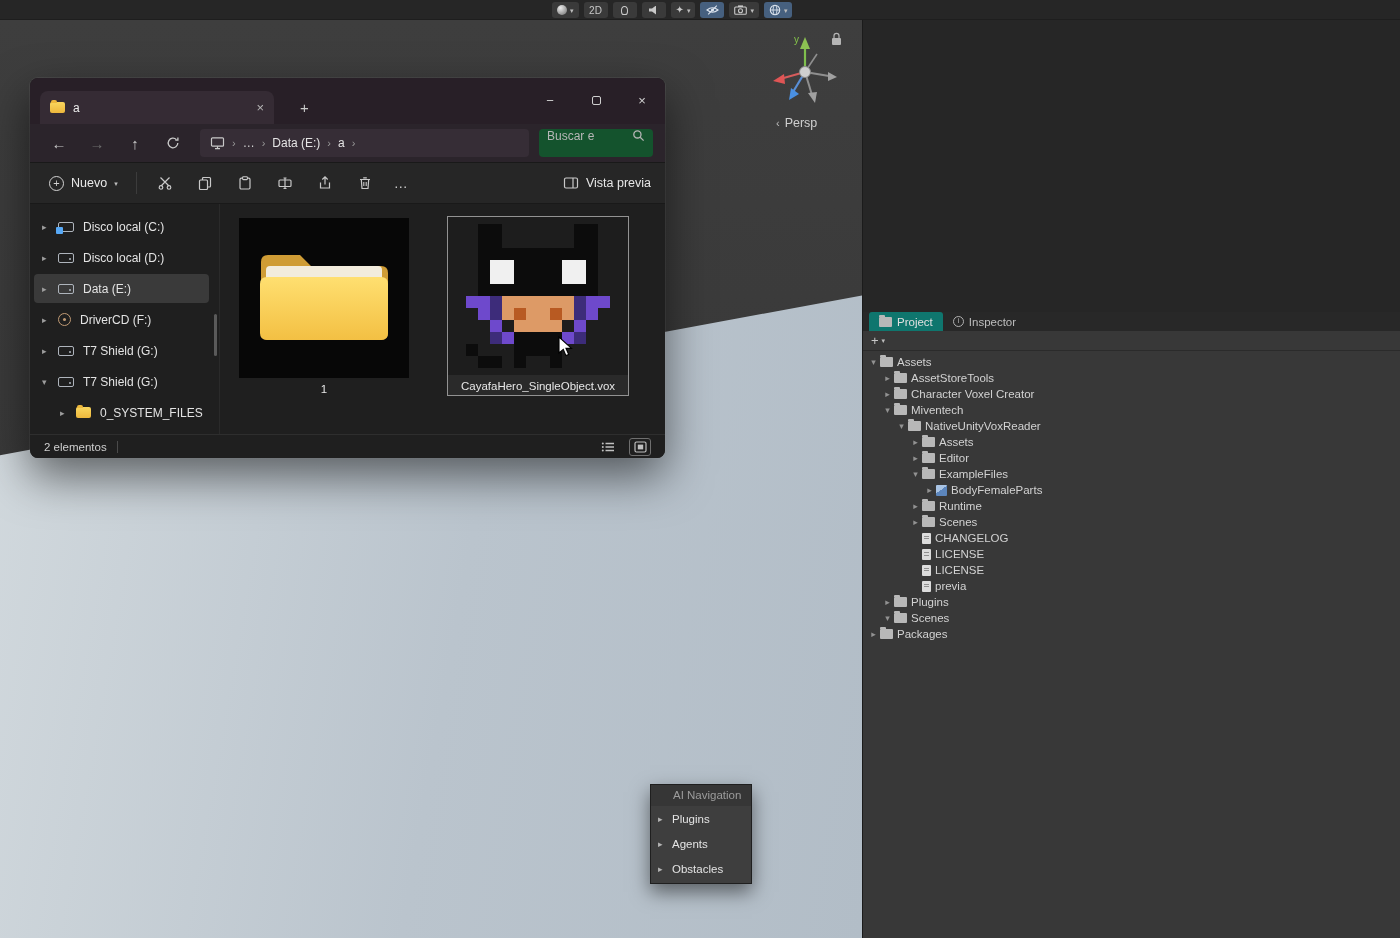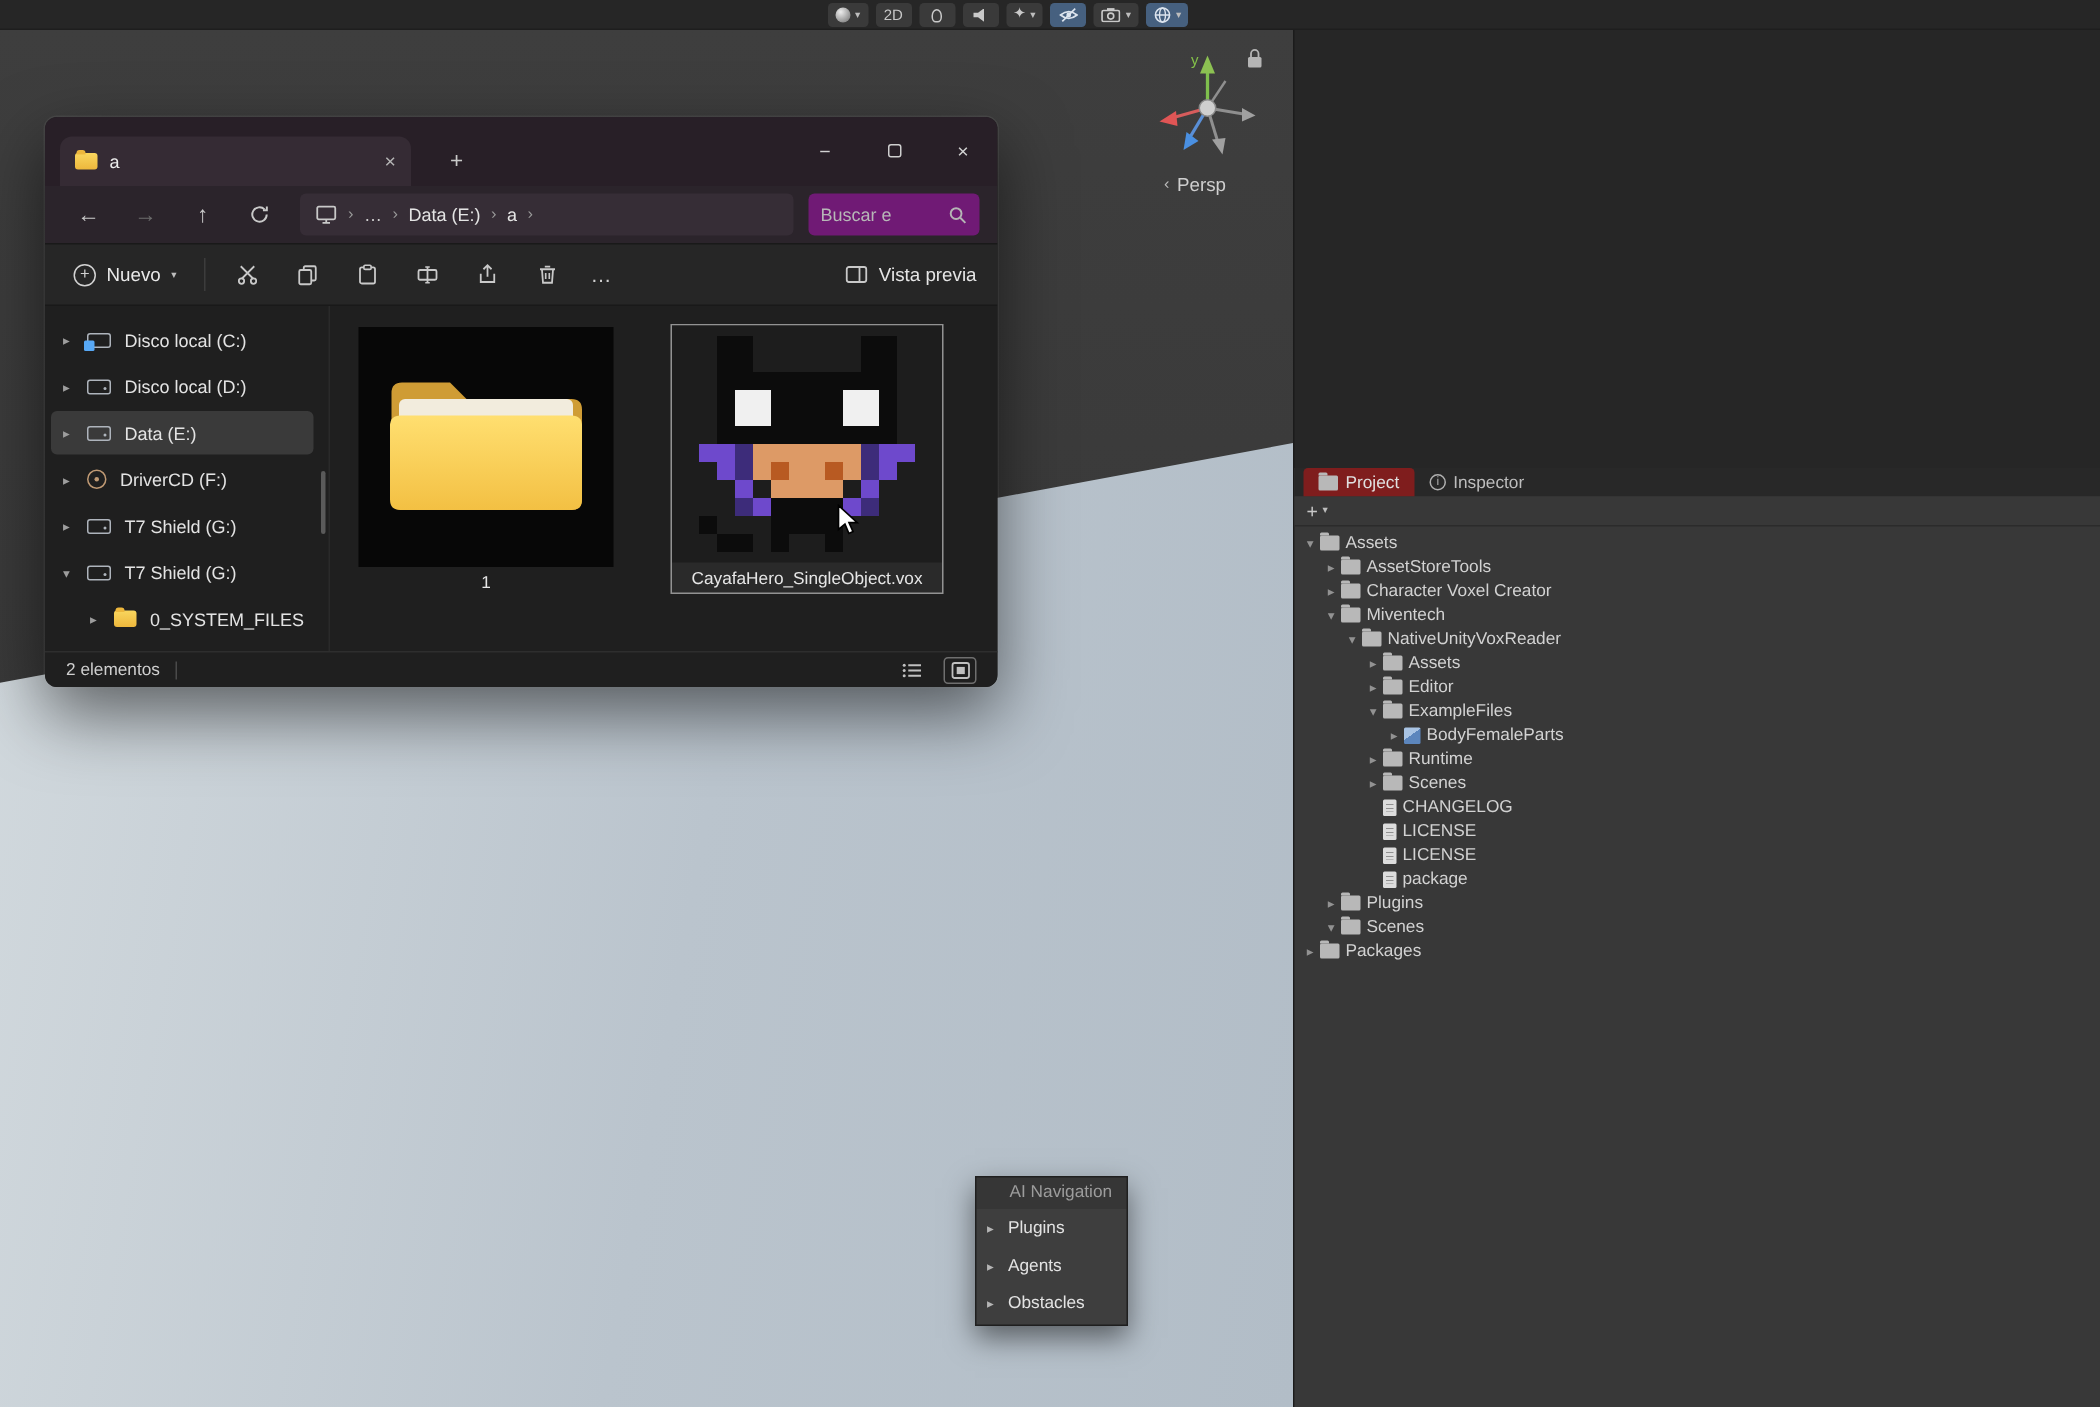--- a/index.html
+++ b/index.html
@@ -27,21 +27,21 @@
   
   .gizmo{position:absolute;left:760px;top:24px;width:95px;height:110px;z-index:7}
   .persp{position:absolute;left:16px;top:92px;font-size:12.5px;color:#cfcfcf;display:flex;gap:5px;align-items:center}
   .persp .pa{font-size:11px;color:#bdbdbd}
 
   
   .right-panel{position:absolute;left:862px;top:0;width:538px;height:938px;background:#262626;border-left:1px solid #1b1b1b;z-index:5}
   .proj{position:absolute;left:0;top:312px;right:0;bottom:0;background:#383838;display:flex;flex-direction:column}
   .proj-tabs{height:19px;background:#282828;display:flex;align-items:stretch;padding-left:6px}
   .ptab{display:flex;align-items:center;gap:5px;padding:0 10px;font-size:11.5px;color:#bdbdbd}
-  .ptab.active{background:#7f1d1d;border-radius:3px 3px 0 0;color:#e0e0e0}
+  .ptab.active{background:#0f766e;border-radius:3px 3px 0 0;color:#e0e0e0}
   .proj-toolbar{height:20px;background:#383838;border-bottom:1px solid #2b2b2b;display:flex;align-items:center;gap:3px;padding:0 8px;color:#c8c8c8;font-size:13px}
   .proj-tree{flex:1;padding-top:3px;overflow:hidden;font-size:11.5px}
   .tree-row{height:16px;display:flex;align-items:center;color:#d2d2d2;white-space:nowrap}
   .tree-arrow{width:13px;flex:none;text-align:center;font-size:9px;color:#929292}
   .tree-icn{margin-right:4px;flex:none}
   .icn-folder,.icn-folder-open{width:13px;height:10px;background:#b8b8b8;border-radius:1px;position:relative}
   .icn-folder::before,.icn-folder-open::before{content:"";position:absolute;top:-2px;left:0;width:6px;height:2px;background:#b8b8b8;border-radius:1px 1px 0 0}
   .icn-doc{width:9px;height:11px;background:#dcdcdc;border-radius:1px;position:relative}
   .icn-doc::before{content:"";position:absolute;left:2px;right:2px;top:3px;height:5px;
      background:repeating-linear-gradient(to bottom,#8f8f8f 0,#8f8f8f 1px,transparent 1px,transparent 2.5px)}
@@ -70,21 +70,21 @@
   .wc{width:46px;height:44px;display:flex;align-items:center;justify-content:center;color:#d2d2d2;font-size:13px}
   .wc-max{width:9px;height:9px;border:1px solid #cfcfcf;border-radius:2px}
 
   .ex-nav{height:38px;background:#2b242b;display:flex;align-items:center;gap:4px;padding:0 12px;flex:none}
   .nav-btn{width:34px;height:30px;display:flex;align-items:center;justify-content:center;color:#c9c9c9;font-size:15px;border-radius:4px}
   .nav-btn.disabled{color:#6d6d6d}
   .addr{flex:1;height:28px;margin:0 6px;background:#362d36;border-radius:4px;display:flex;align-items:center;gap:7px;padding:0 10px}
   .bc-sep{color:#9a9a9a;font-size:11px}
   .bc-item{color:#e4e4e4;font-size:12px}
   .bc-ellipsis{color:#cfcfcf}
-  .searchbox{width:114px;height:28px;background:#701a75;border-radius:4px;display:flex;align-items:center;padding:0 8px;gap:6px}
+  .searchbox{width:114px;height:28px;background:#14532d;border-radius:4px;display:flex;align-items:flex-start;padding:0 8px;gap:6px}
   .search-text{flex:1;color:#b7b7b7;font-size:12px;overflow:hidden;white-space:nowrap}
 
   .ex-cmd{height:42px;background:#262626;border-top:1px solid #191919;border-bottom:1px solid #191919;
           display:flex;align-items:center;gap:2px;padding:0 10px;flex:none}
   .cmd-new{display:flex;align-items:center;gap:7px;color:#e9e9e9;font-size:12.5px;padding:5px 9px;border-radius:4px}
   .ic-plus-circle{width:15px;height:15px;border:1px solid #d2d2d2;border-radius:50%;display:flex;align-items:center;justify-content:center;font-size:11px;color:#d2d2d2}
   .cmd-div{width:1px;height:22px;background:#3c3c3c;margin:0 7px}
   .cmd-ic{width:38px;height:30px;display:flex;align-items:center;justify-content:center;border-radius:4px}
   .cmd-more{width:30px;text-align:center;color:#cfcfcf;font-size:14px}
   .cmd-spacer{flex:1}
@@ -290,21 +290,21 @@
             <span>LICENSE</span>
           </div>
           <div class="tree-row" style="padding-left: 46px;">
             <span class="tree-arrow"></span>
             <span class="tree-icn icn-doc"></span>
             <span>LICENSE</span>
           </div>
           <div class="tree-row" style="padding-left: 46px;">
             <span class="tree-arrow"></span>
             <span class="tree-icn icn-doc"></span>
-            <span>package</span>
+            <span>previa</span>
           </div>
           <div class="tree-row" style="padding-left: 18px;">
             <span class="tree-arrow">▸</span>
             <span class="tree-icn icn-folder"></span>
             <span>Plugins</span>
           </div>
           <div class="tree-row" style="padding-left: 18px;">
             <span class="tree-arrow">▾</span>
             <span class="tree-icn icn-folder-open"></span>
             <span>Scenes</span>

